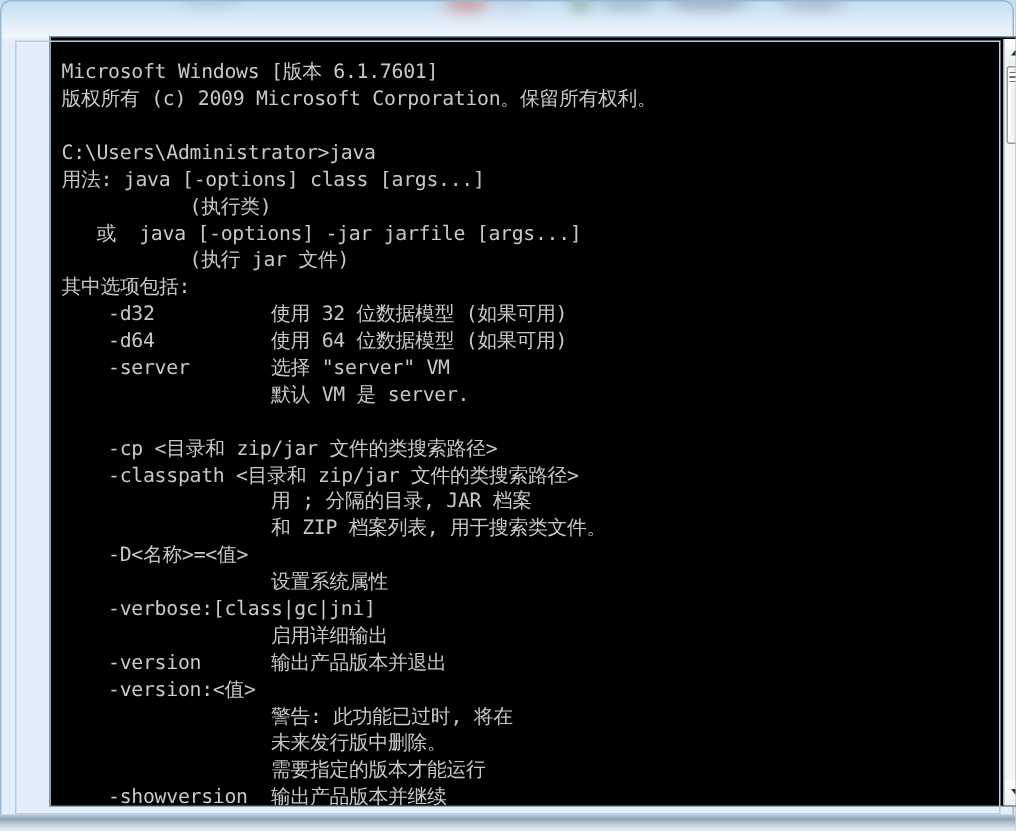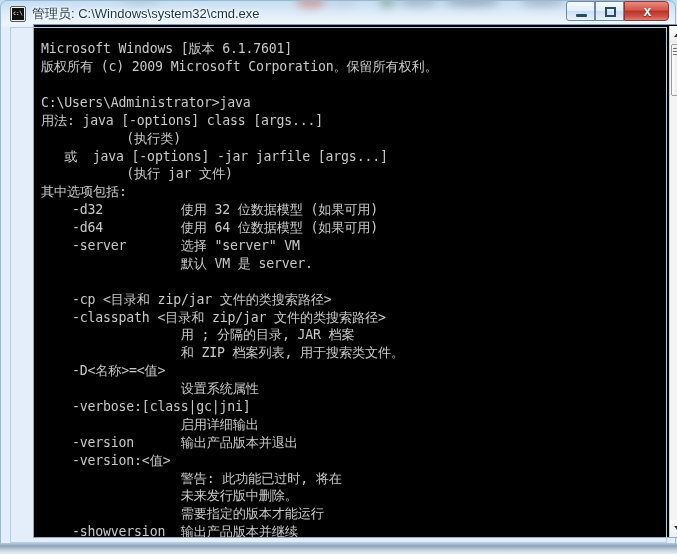--- a/index.html
+++ b/index.html
@@ -286,36 +286,20 @@
     <div class="glass-blob blob-a"></div>
     <div class="glass-blob blob-b"></div>
     <div class="glass-blob blob-c"></div>
     <div class="glass-blob blob-d"></div>
     <div class="glass-blob blob-e"></div>
     <div class="glass-blob blob-f"></div>
   </div>
 
   <div class="frame-outline"></div>
 
-  <div id="titlebar">
-    <div id="title-icon">
-      <div class="scr"></div>
-    </div>
-    <div id="title-text">管理员: C:\Windows\system32\cmd.exe</div>
-
-    <div class="winbtn" id="btn-min">
-      <div class="glyph-min"></div>
-    </div>
-    <div class="winbtn" id="btn-max">
-      <div class="glyph-max"></div>
-    </div>
-    <div class="winbtn" id="btn-close">
-      <div class="glyph-close">x</div>
-    </div>
-  </div>
 
   <div id="console-outer">
 
     <div id="console-screen">
       <pre id="console-text"><span class="ln">Microsoft Windows [版本 6.1.7601]</span><span class="ln">版权所有 (c) 2009 Microsoft Corporation。保留所有权利。</span><span class="ln">&nbsp;</span><span class="ln">C:\Users\Administrator&gt;java</span><span class="ln">用法: java [-options] class [args...]</span><span class="ln">           (执行类)</span><span class="ln">   或  java [-options] -jar jarfile [args...]</span><span class="ln">           (执行 jar 文件)</span><span class="ln">其中选项包括:</span><span class="ln">    -d32          使用 32 位数据模型 (如果可用)</span><span class="ln">    -d64          使用 64 位数据模型 (如果可用)</span><span class="ln">    -server       选择 "server" VM</span><span class="ln">                  默认 VM 是 server.</span><span class="ln">&nbsp;</span><span class="ln">    -cp &lt;目录和 zip/jar 文件的类搜索路径&gt;</span><span class="ln">    -classpath &lt;目录和 zip/jar 文件的类搜索路径&gt;</span><span class="ln">                  用 ; 分隔的目录, JAR 档案</span><span class="ln">                  和 ZIP 档案列表, 用于搜索类文件。</span><span class="ln">    -D&lt;名称&gt;=&lt;值&gt;</span><span class="ln">                  设置系统属性</span><span class="ln">    -verbose:[class|gc|jni]</span><span class="ln">                  启用详细输出</span><span class="ln">    -version      输出产品版本并退出</span><span class="ln">    -version:&lt;值&gt;</span><span class="ln">                  警告: 此功能已过时, 将在</span><span class="ln">                  未来发行版中删除。</span><span class="ln">                  需要指定的版本才能运行</span><span class="ln">    -showversion  输出产品版本并继续</span></pre>
     </div>
 
     <div id="vscroll">
       <div id="sb-track"></div>
       <div class="sb-btn" id="sb-up">

